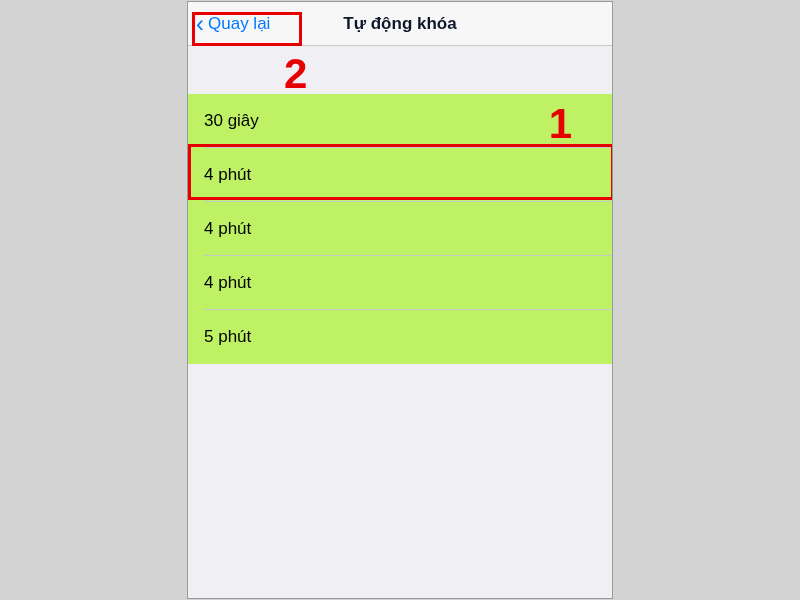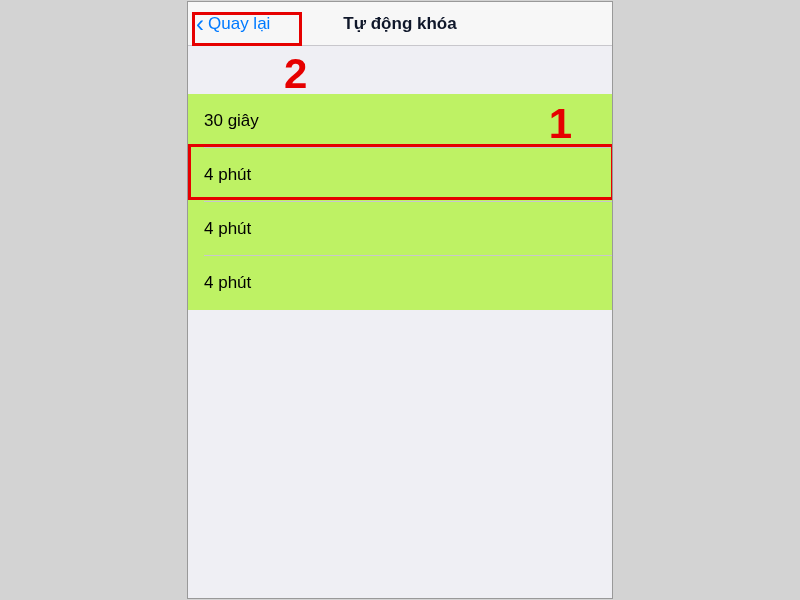--- a/index.html
+++ b/index.html
@@ -142,19 +142,22 @@
     </div>
     <div class="list-item">
       <span>4 phút</span>
     </div>
     <div class="list-item">
       <span>4 phút</span>
     </div>
     <div class="list-item">
       <span>4 phút</span>
     </div>
+    <div class="list-item">
+      <span>5 phút</span>
+    </div>
   </div>
 
   <div class="annotation-box-1 box-back"></div>
   <div class="annotation-box-1 box-selected"></div>
   <div class="annotation-number num-1">1</div>
   <div class="annotation-number num-2">2</div>
 </div>
 
 </body></html>

